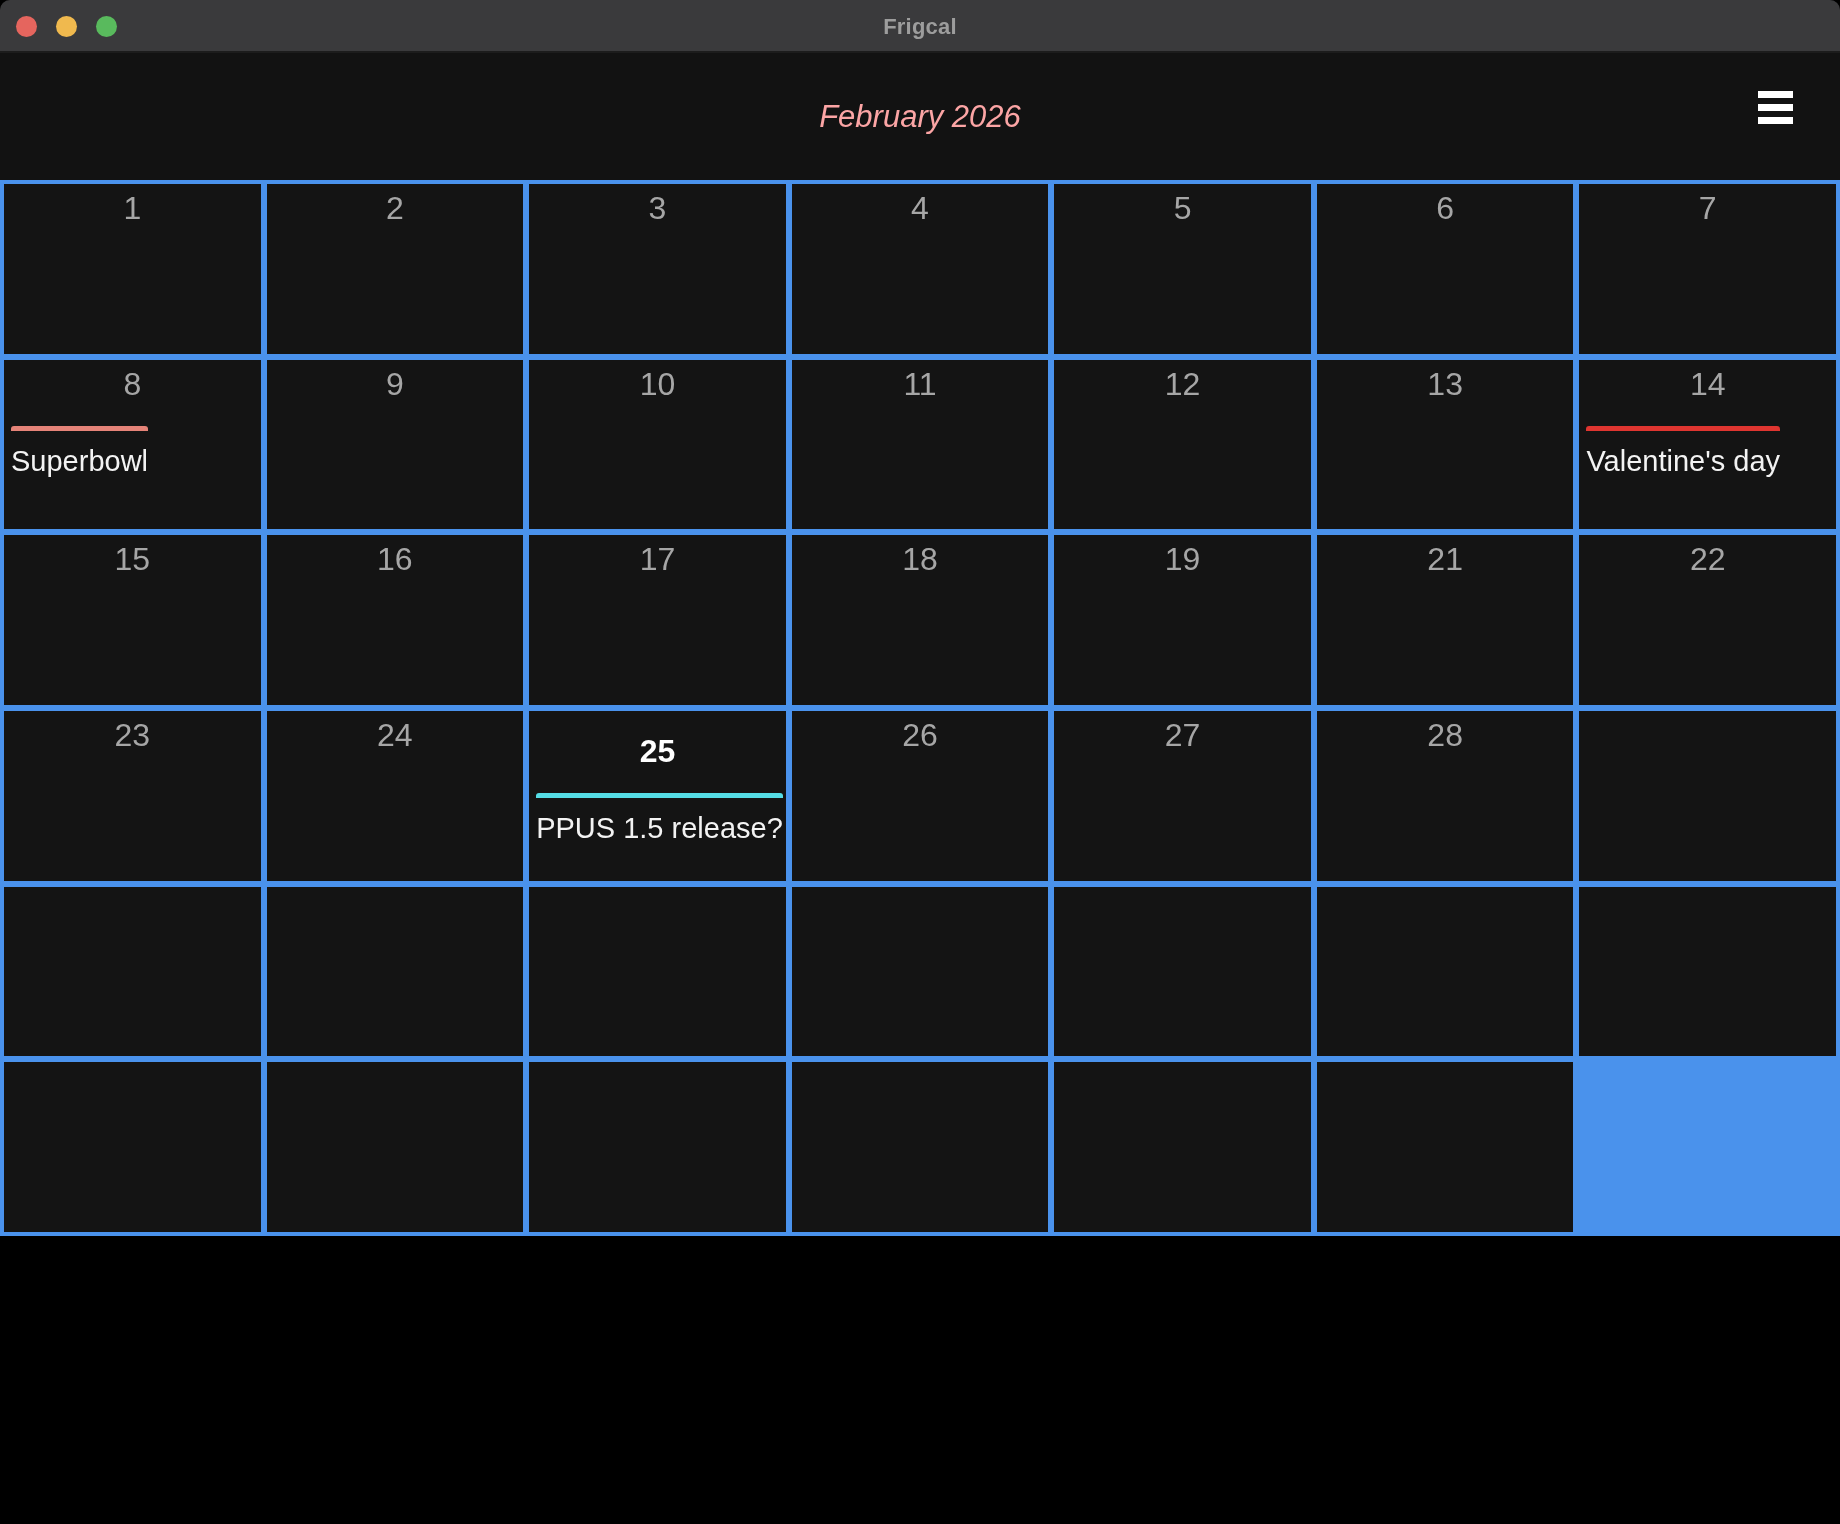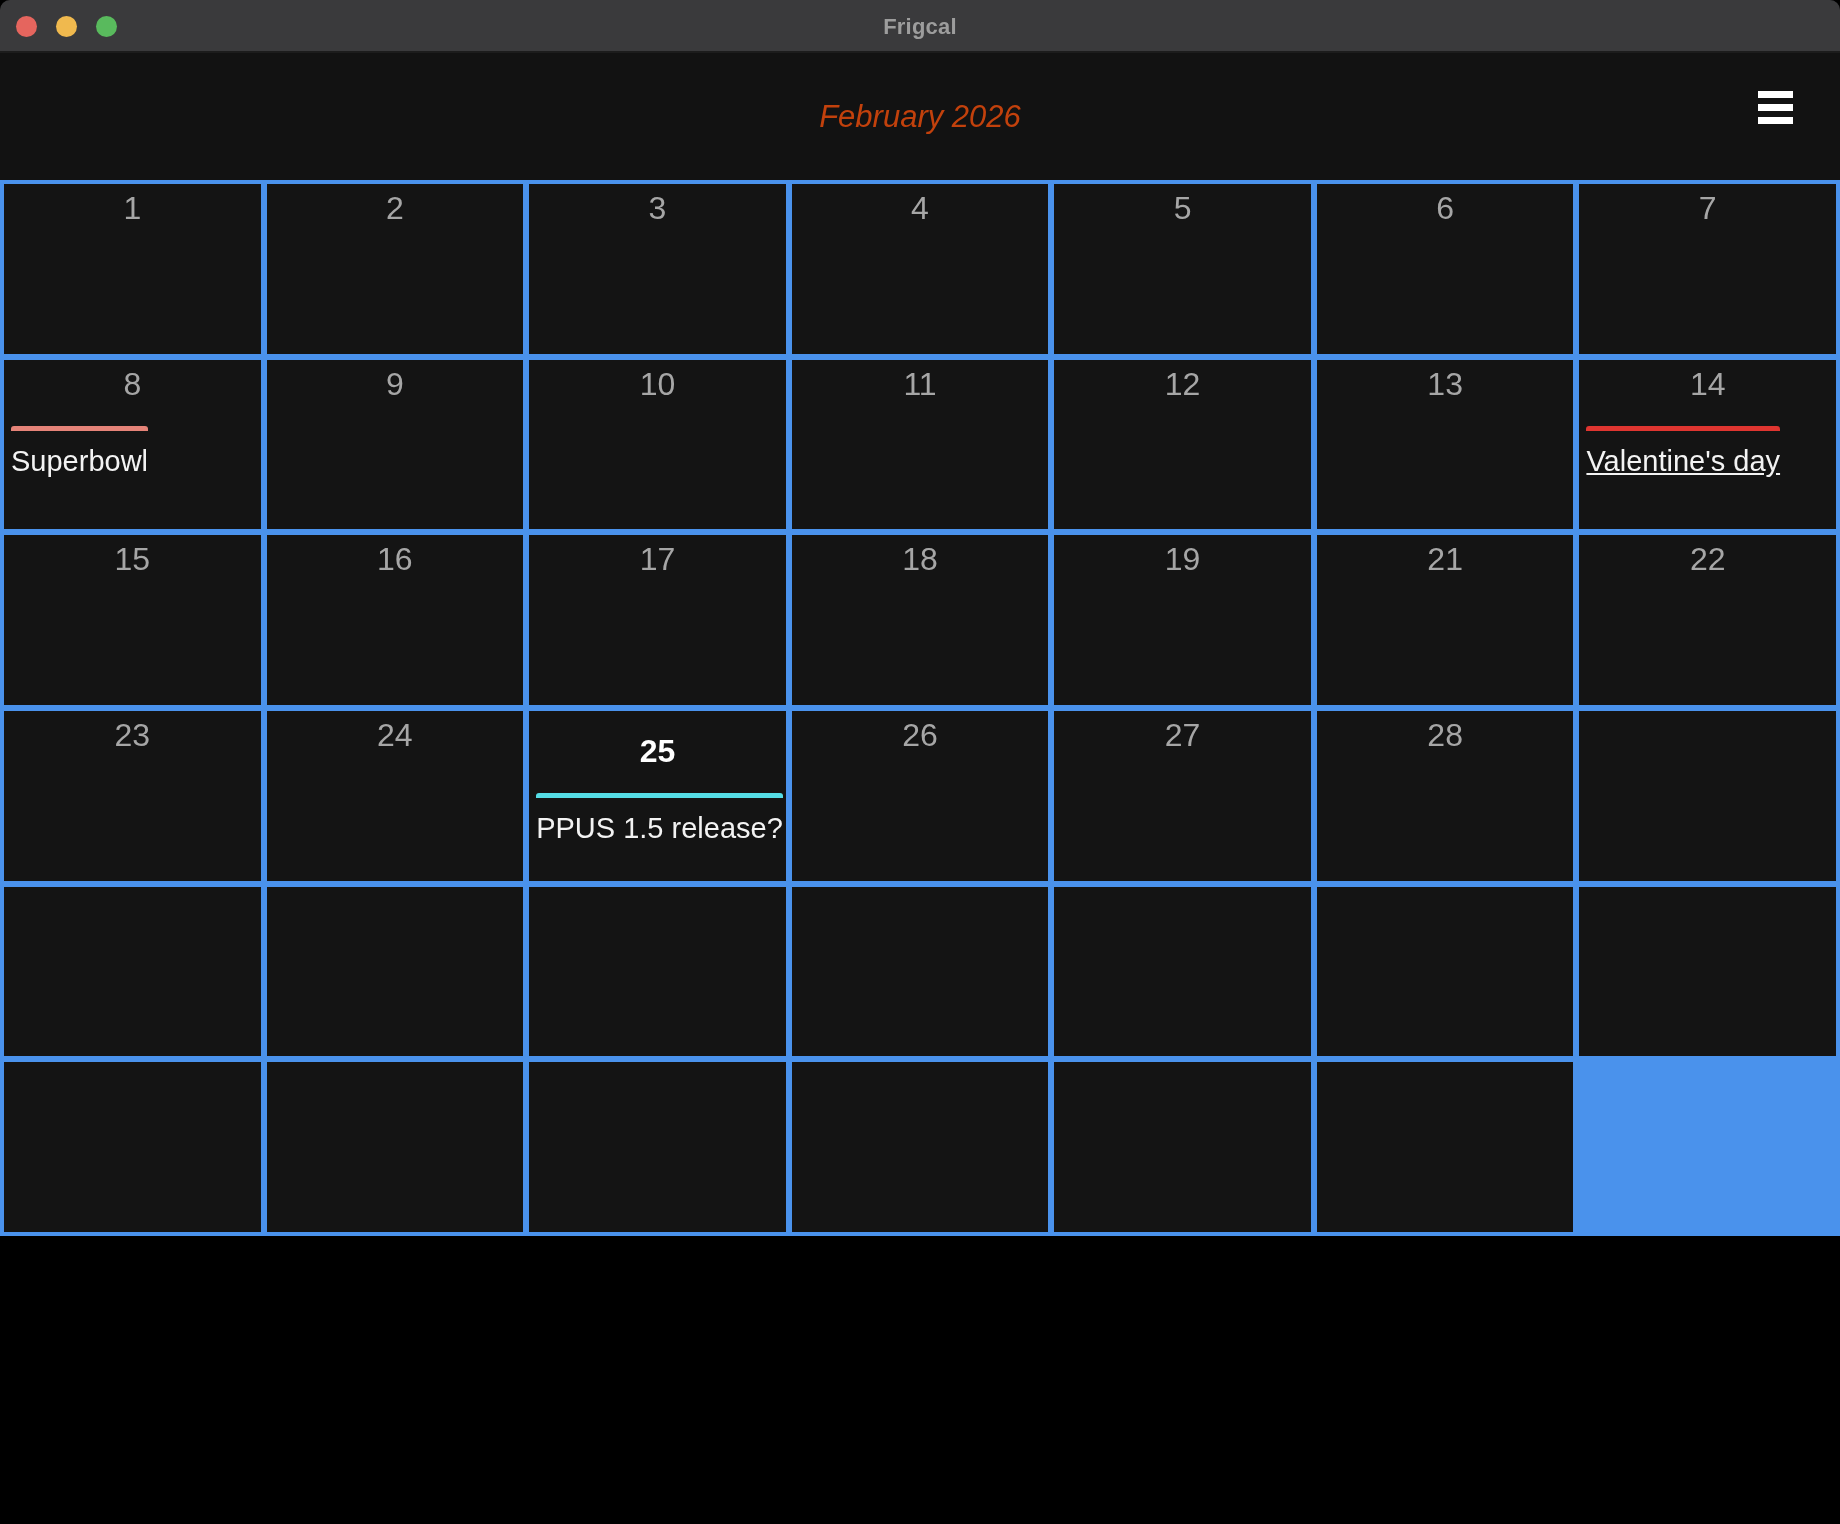--- a/index.html
+++ b/index.html
@@ -31,21 +31,21 @@
   .tl.red{background:#e5655e;}
   .tl.yellow{background:#f0b94e;}
   .tl.green{background:#59ba5d;}
   .win-title{font-weight:bold;font-size:22px;color:#9d9d9d;letter-spacing:.2px;}
   
   .header{
     height:127px;flex:0 0 auto;position:relative;
     display:flex;align-items:center;justify-content:center;
     background:#121212;
   }
-  .month-title{font-style:italic;font-size:31px;color:#c2410c;}
+  .month-title{font-style:italic;font-size:31px;color:#fca5a5;}
   .menu-btn{
     position:absolute;right:47px;top:38px;
     width:35px;height:32px;
     background:none;border:none;padding:0;margin:0;cursor:pointer;
   }
   .hamburger{display:block;width:35px;}
   .hamburger .bar{display:block;width:35px;height:7px;background:#ffffff;margin-bottom:6px;}
   .hamburger .bar:last-child{margin-bottom:0;}
   
   .grid{
@@ -137,21 +137,21 @@
       </div>
       <div class="cell">
         <div class="day-num">11</div>
       </div>
       <div class="cell">
         <div class="day-num">12</div>
       </div>
       <div class="cell">
         <div class="day-num">13</div>
       </div>
-      <div class="cell"><div class="day-num">14</div><div class="event" style="border-top-color: rgb(223, 53, 48); text-decoration: underline;">Valentine's day</div></div>
+      <div class="cell"><div class="day-num">14</div><div class="event" style="border-top-color: rgb(223, 53, 48);">Valentine's day</div></div>
       <div class="cell">
         <div class="day-num">15</div>
       </div>
       <div class="cell">
         <div class="day-num">16</div>
       </div>
       <div class="cell">
         <div class="day-num">17</div>
       </div>
       <div class="cell">

